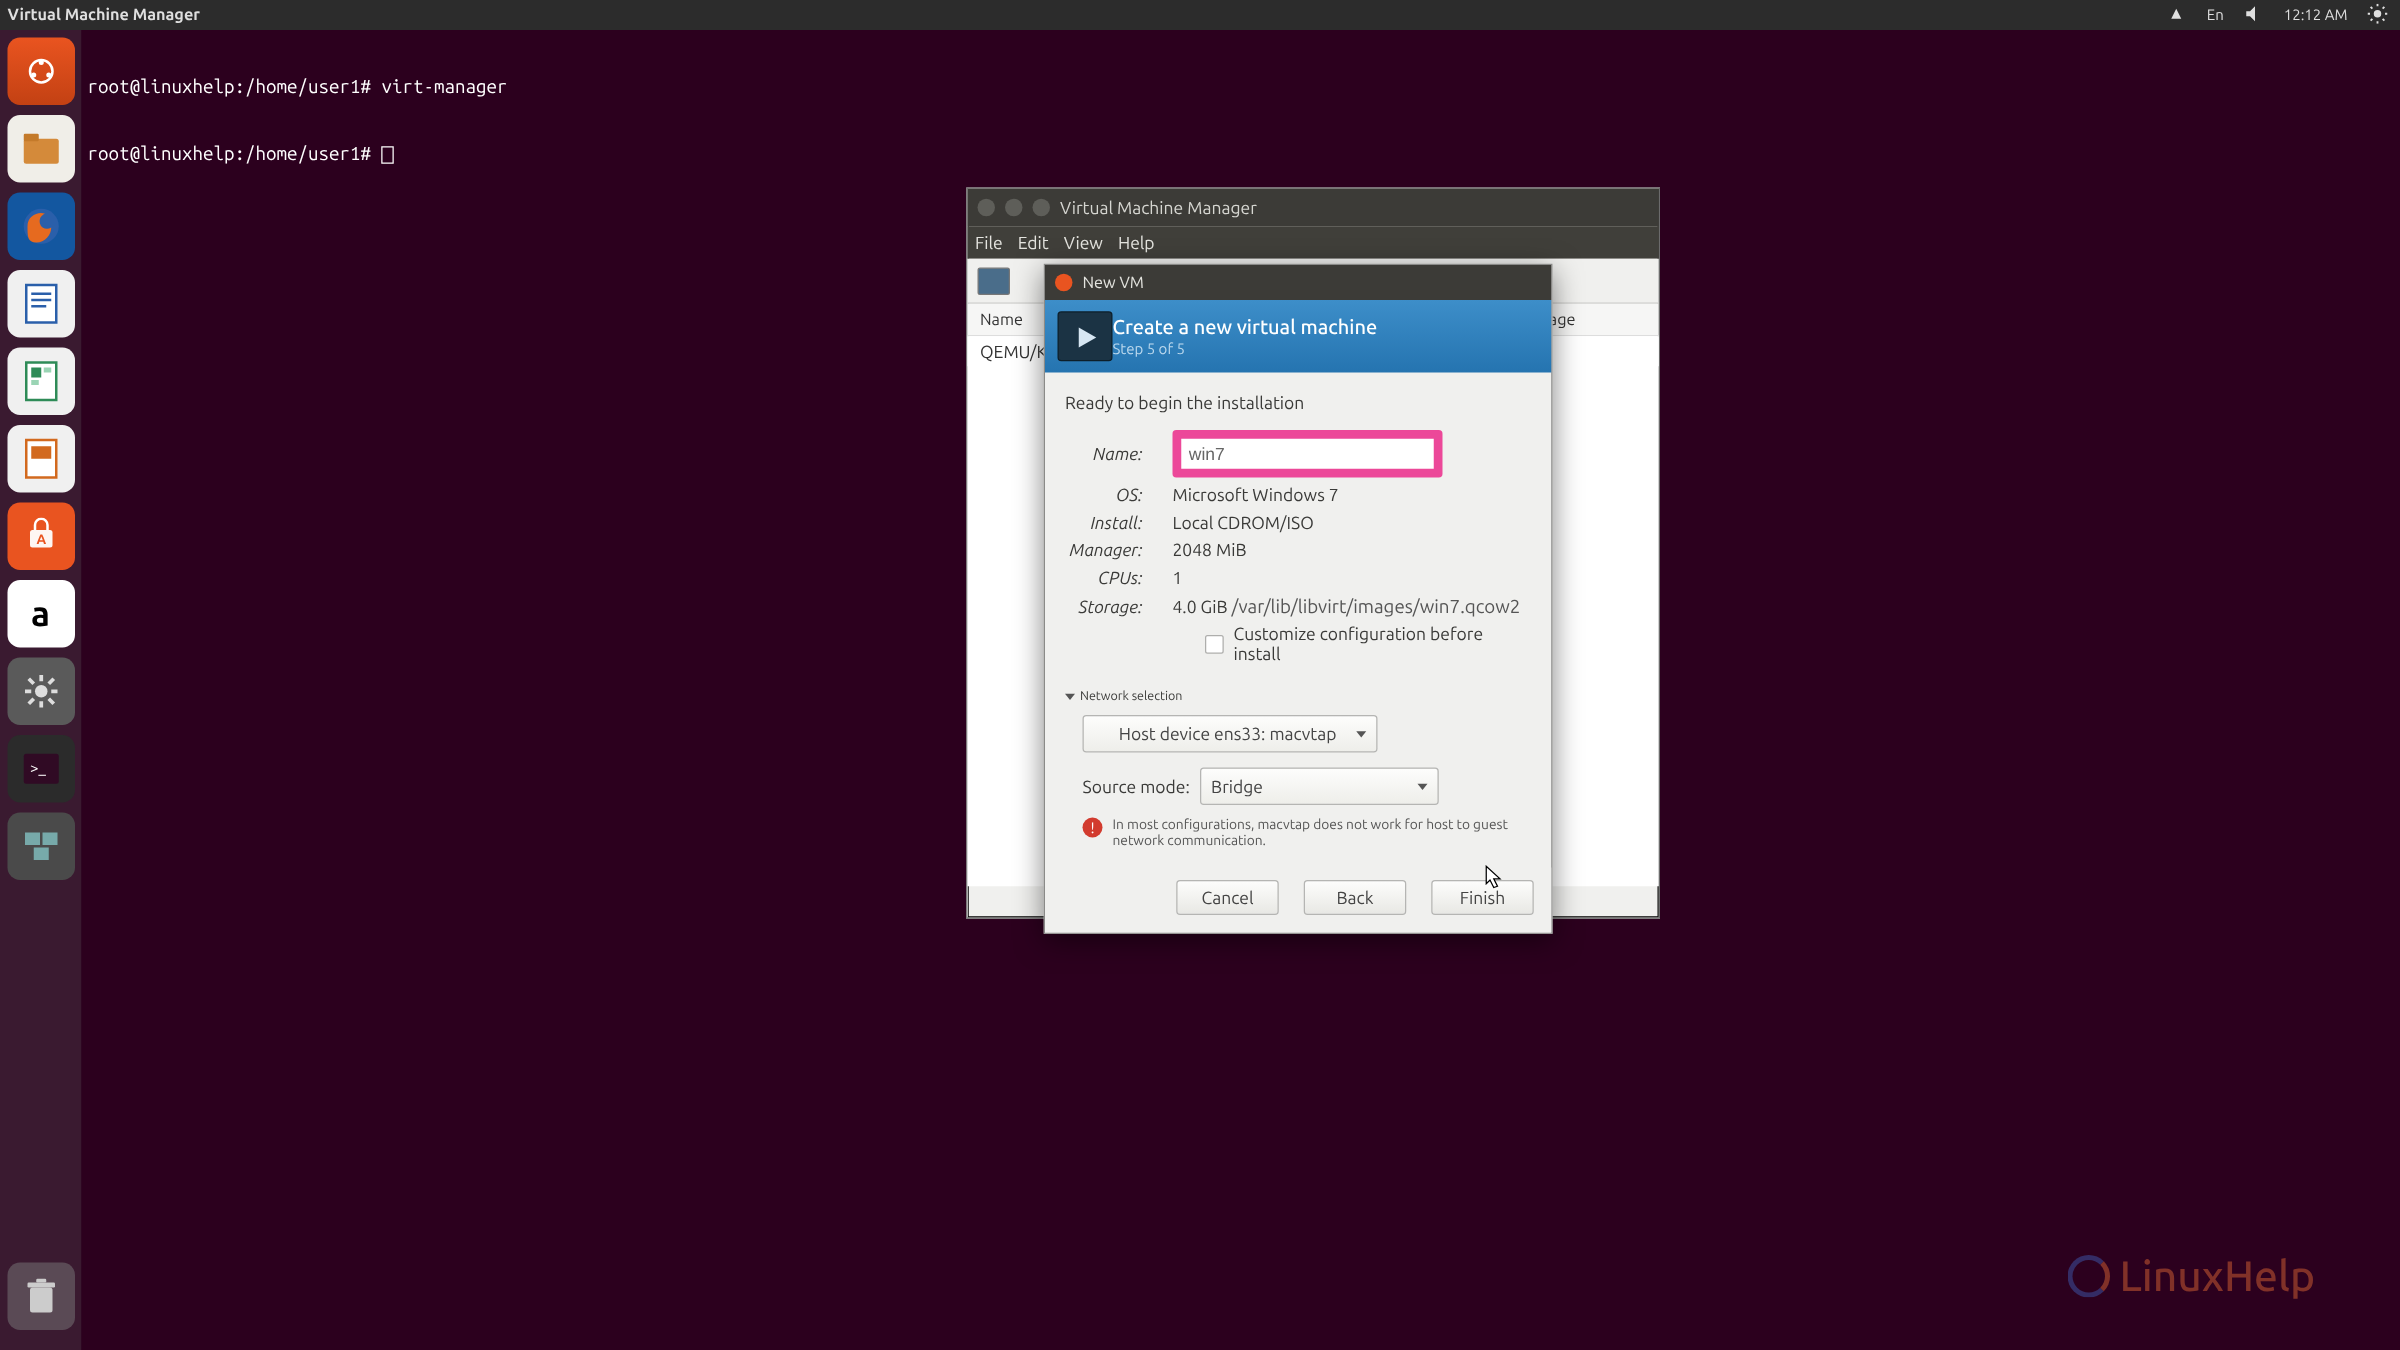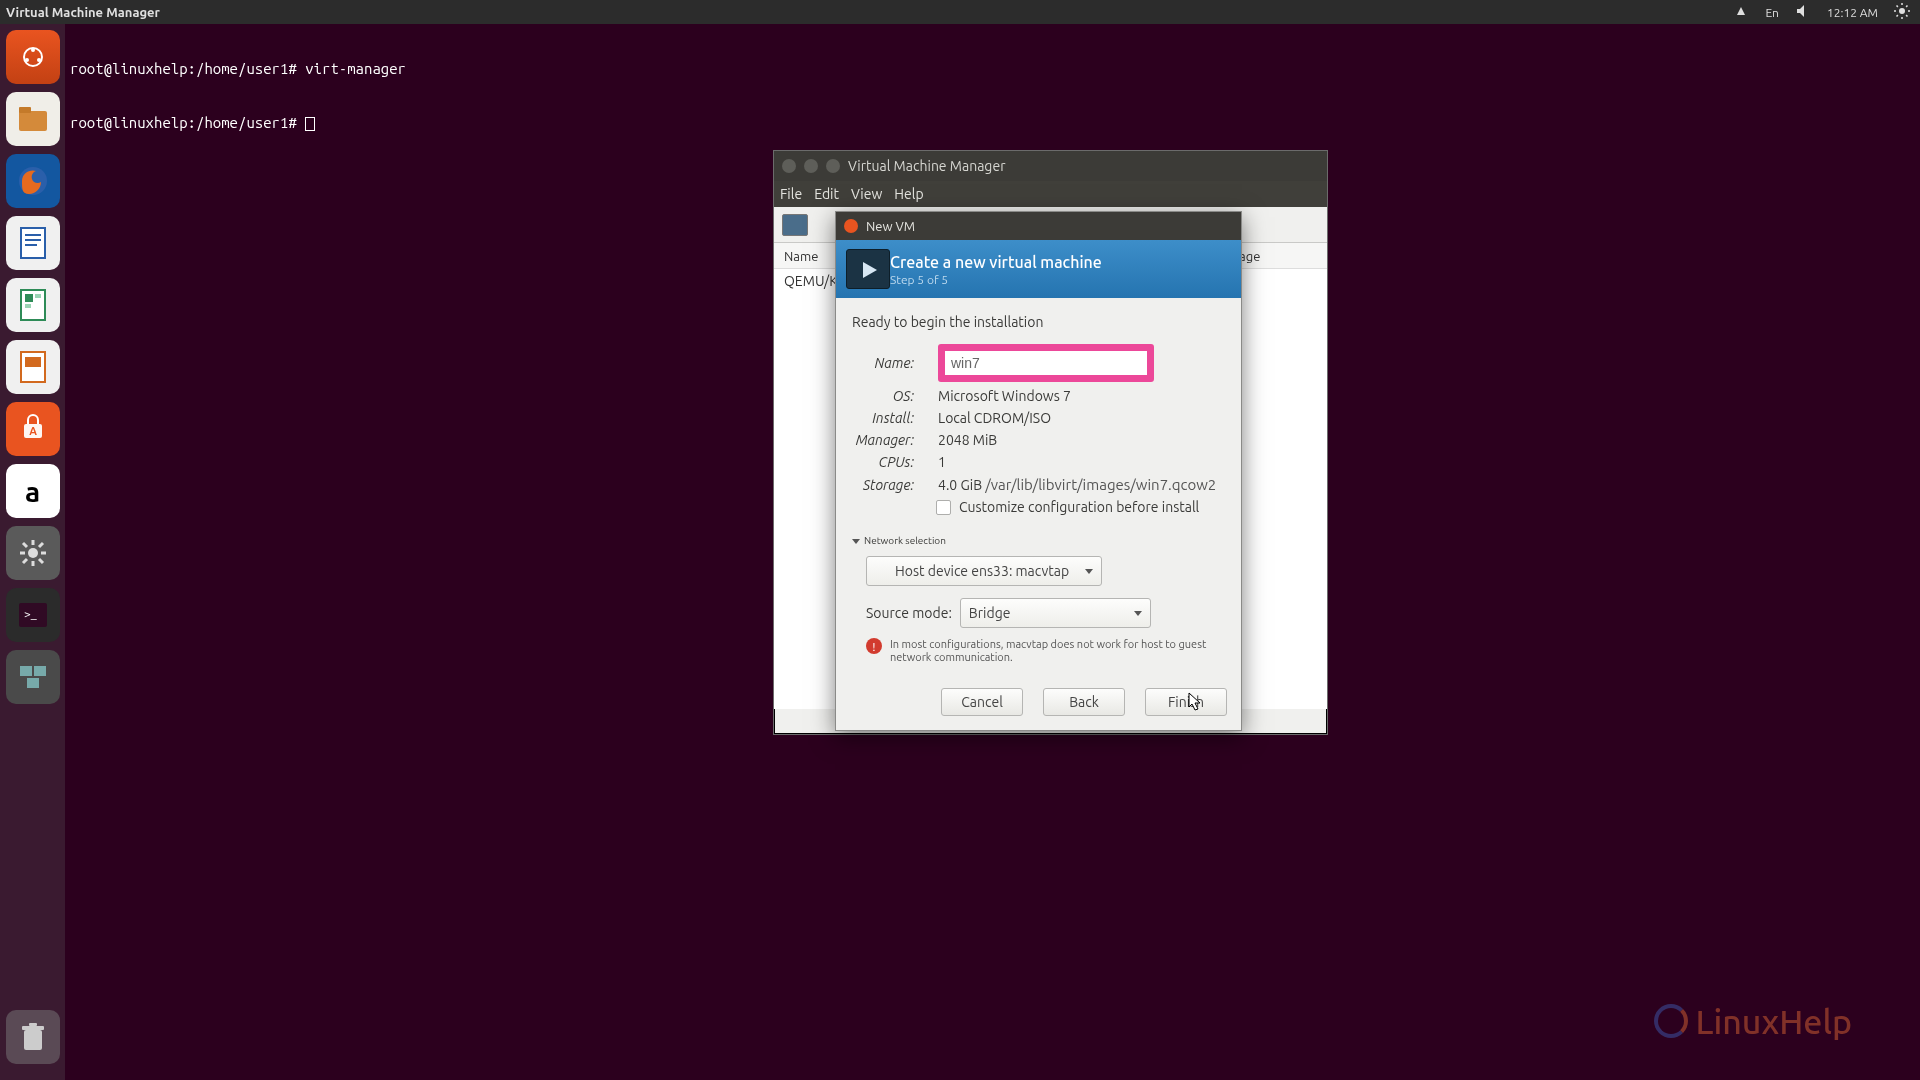--- a/index.html
+++ b/index.html
@@ -224,21 +224,21 @@
   .text-input {
     width: 216px;
     border: 7px solid #ec4899;
     border-radius: 3px;
     padding: 4px 6px;
     font-size: 14px;
     background: #fff;
     color: #666;
   }
   .storage-path { font-size: 15px; color: #555; }
-  .checkbox-row { display:flex; align-items:center; gap:8px; margin-left: 84px; margin-top: 6px; }
+  .checkbox-row { display:flex; align-items:center; gap:8px; margin-left: 112px; margin-top: 6px; }
   .chk {
     width: 15px; height: 15px;
     background: #fff;
     border: 1px solid #aeaeac;
     border-radius: 2px;
   }
 
   .net-section { margin-top: 20px; }
   .expander { font-size: 10px; color: #3a3a38; margin-bottom: 10px; }
   .expander .tri {

